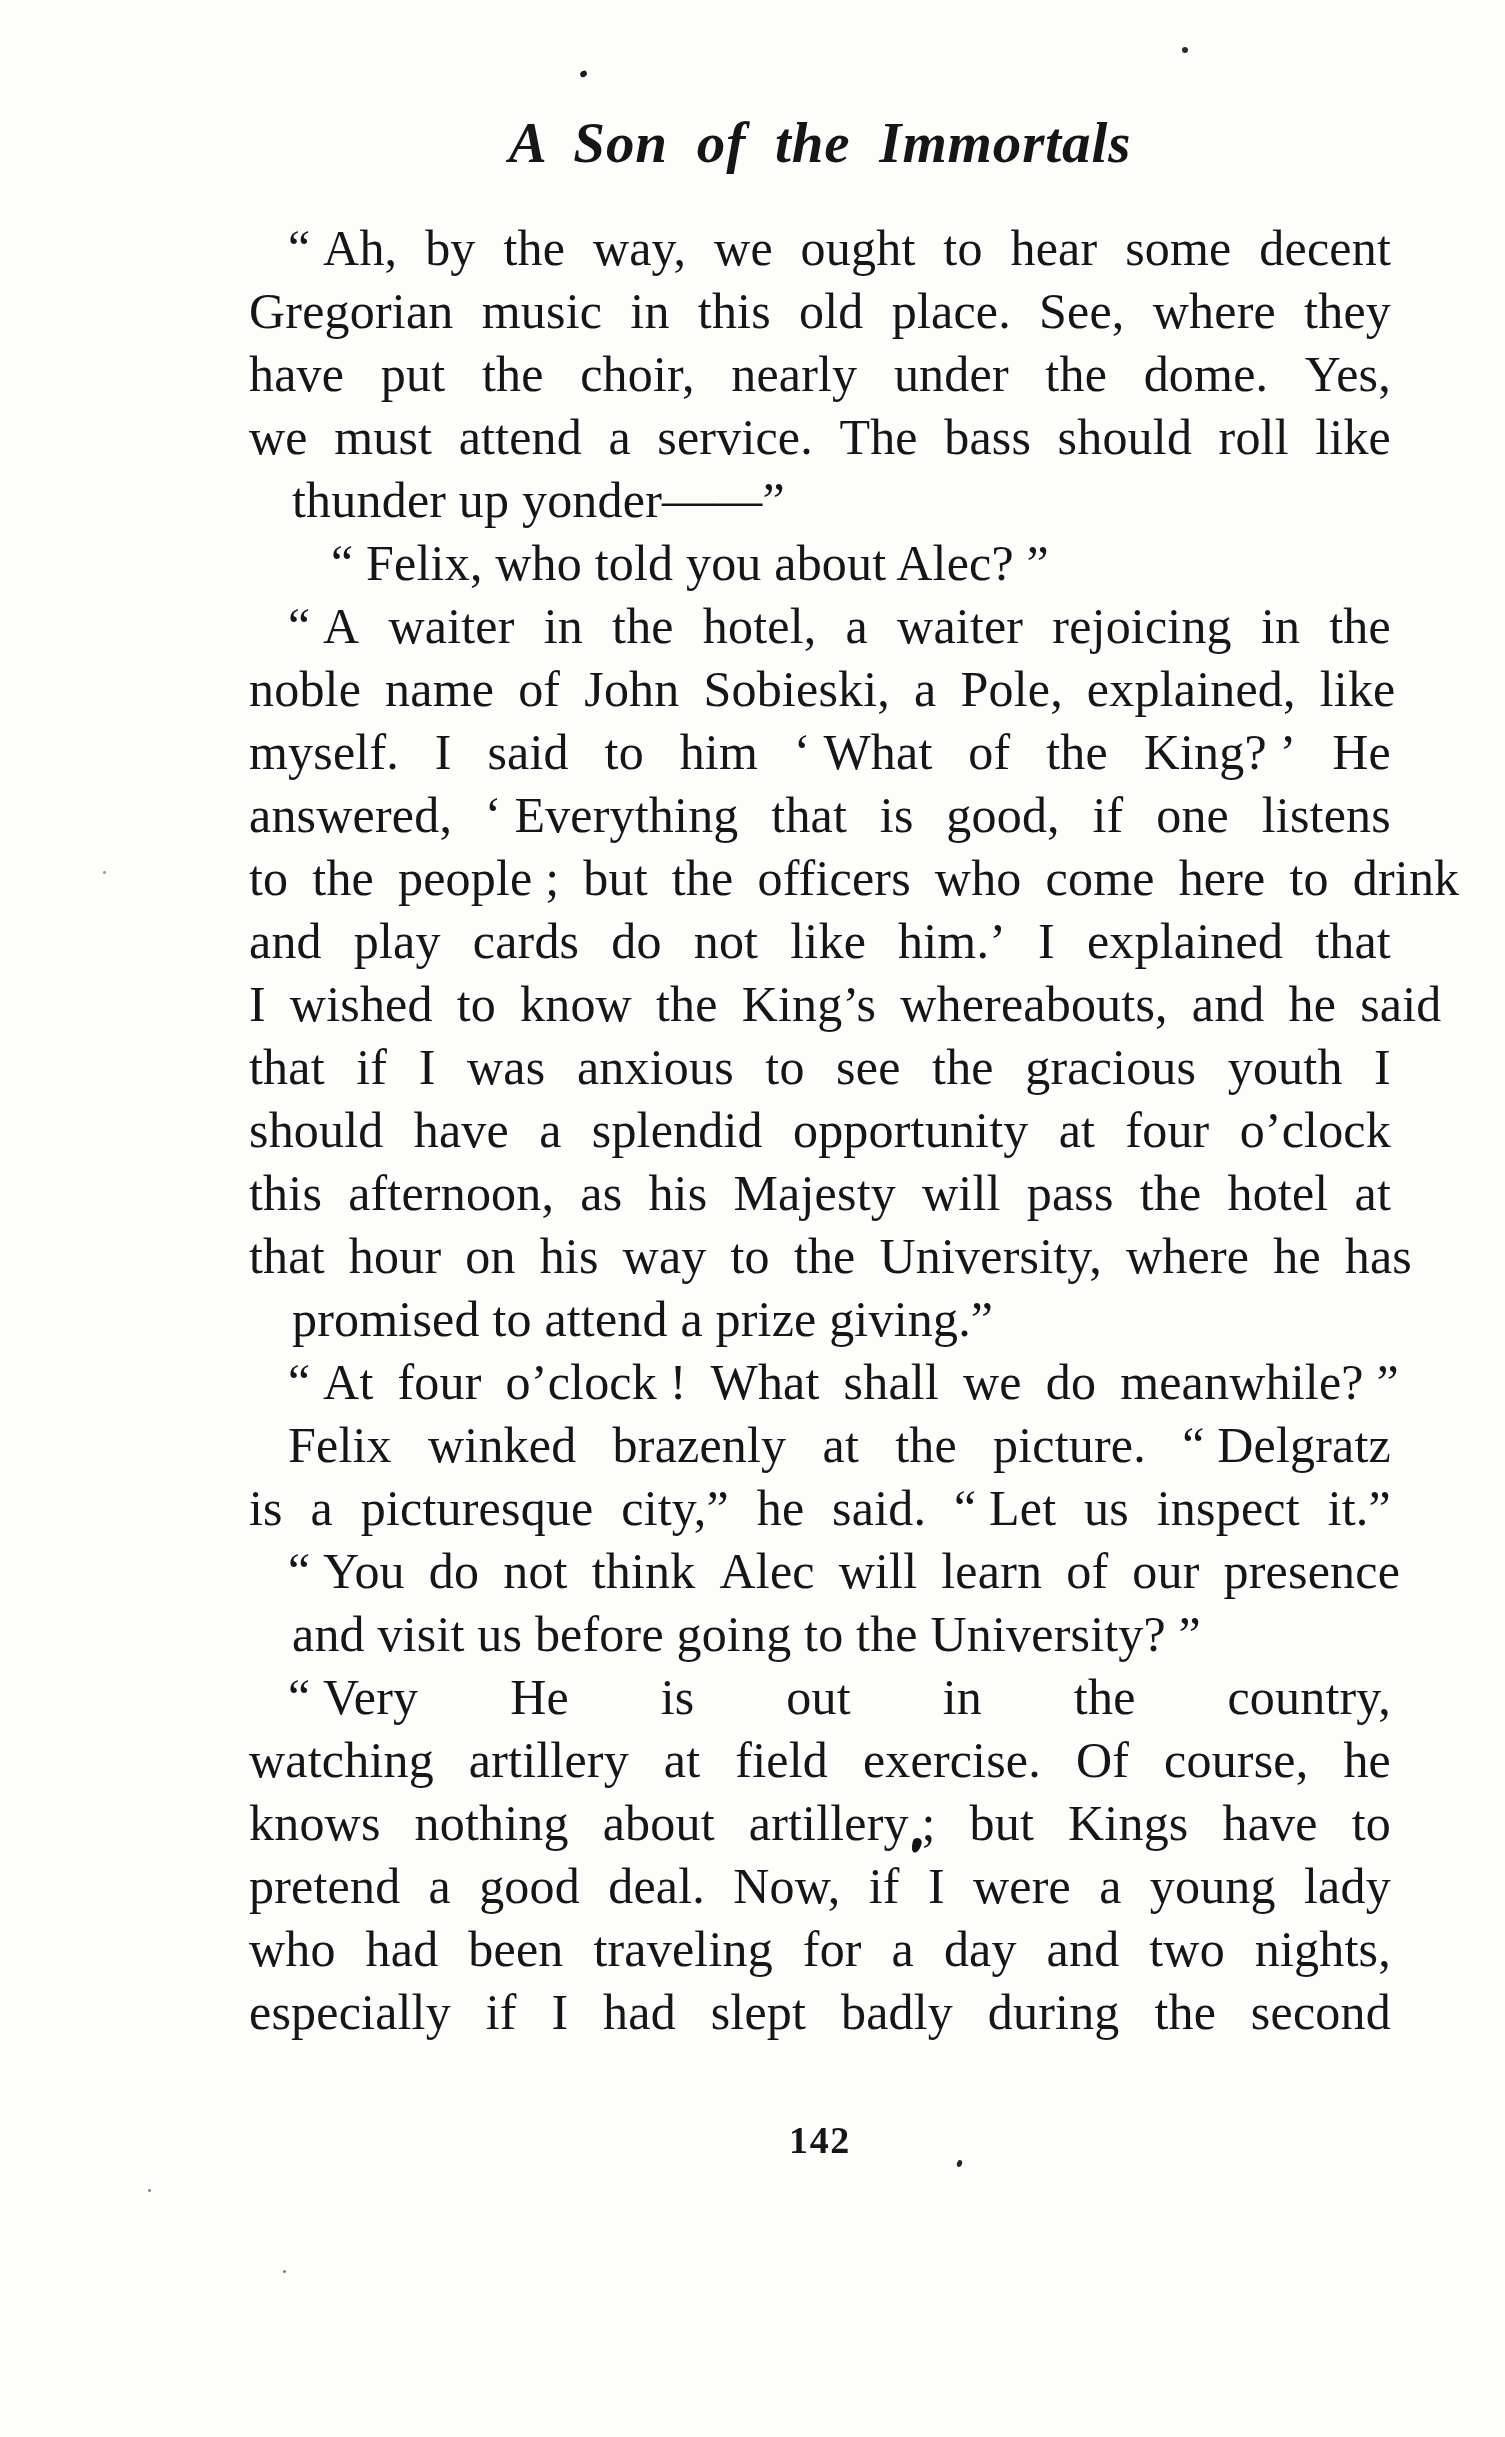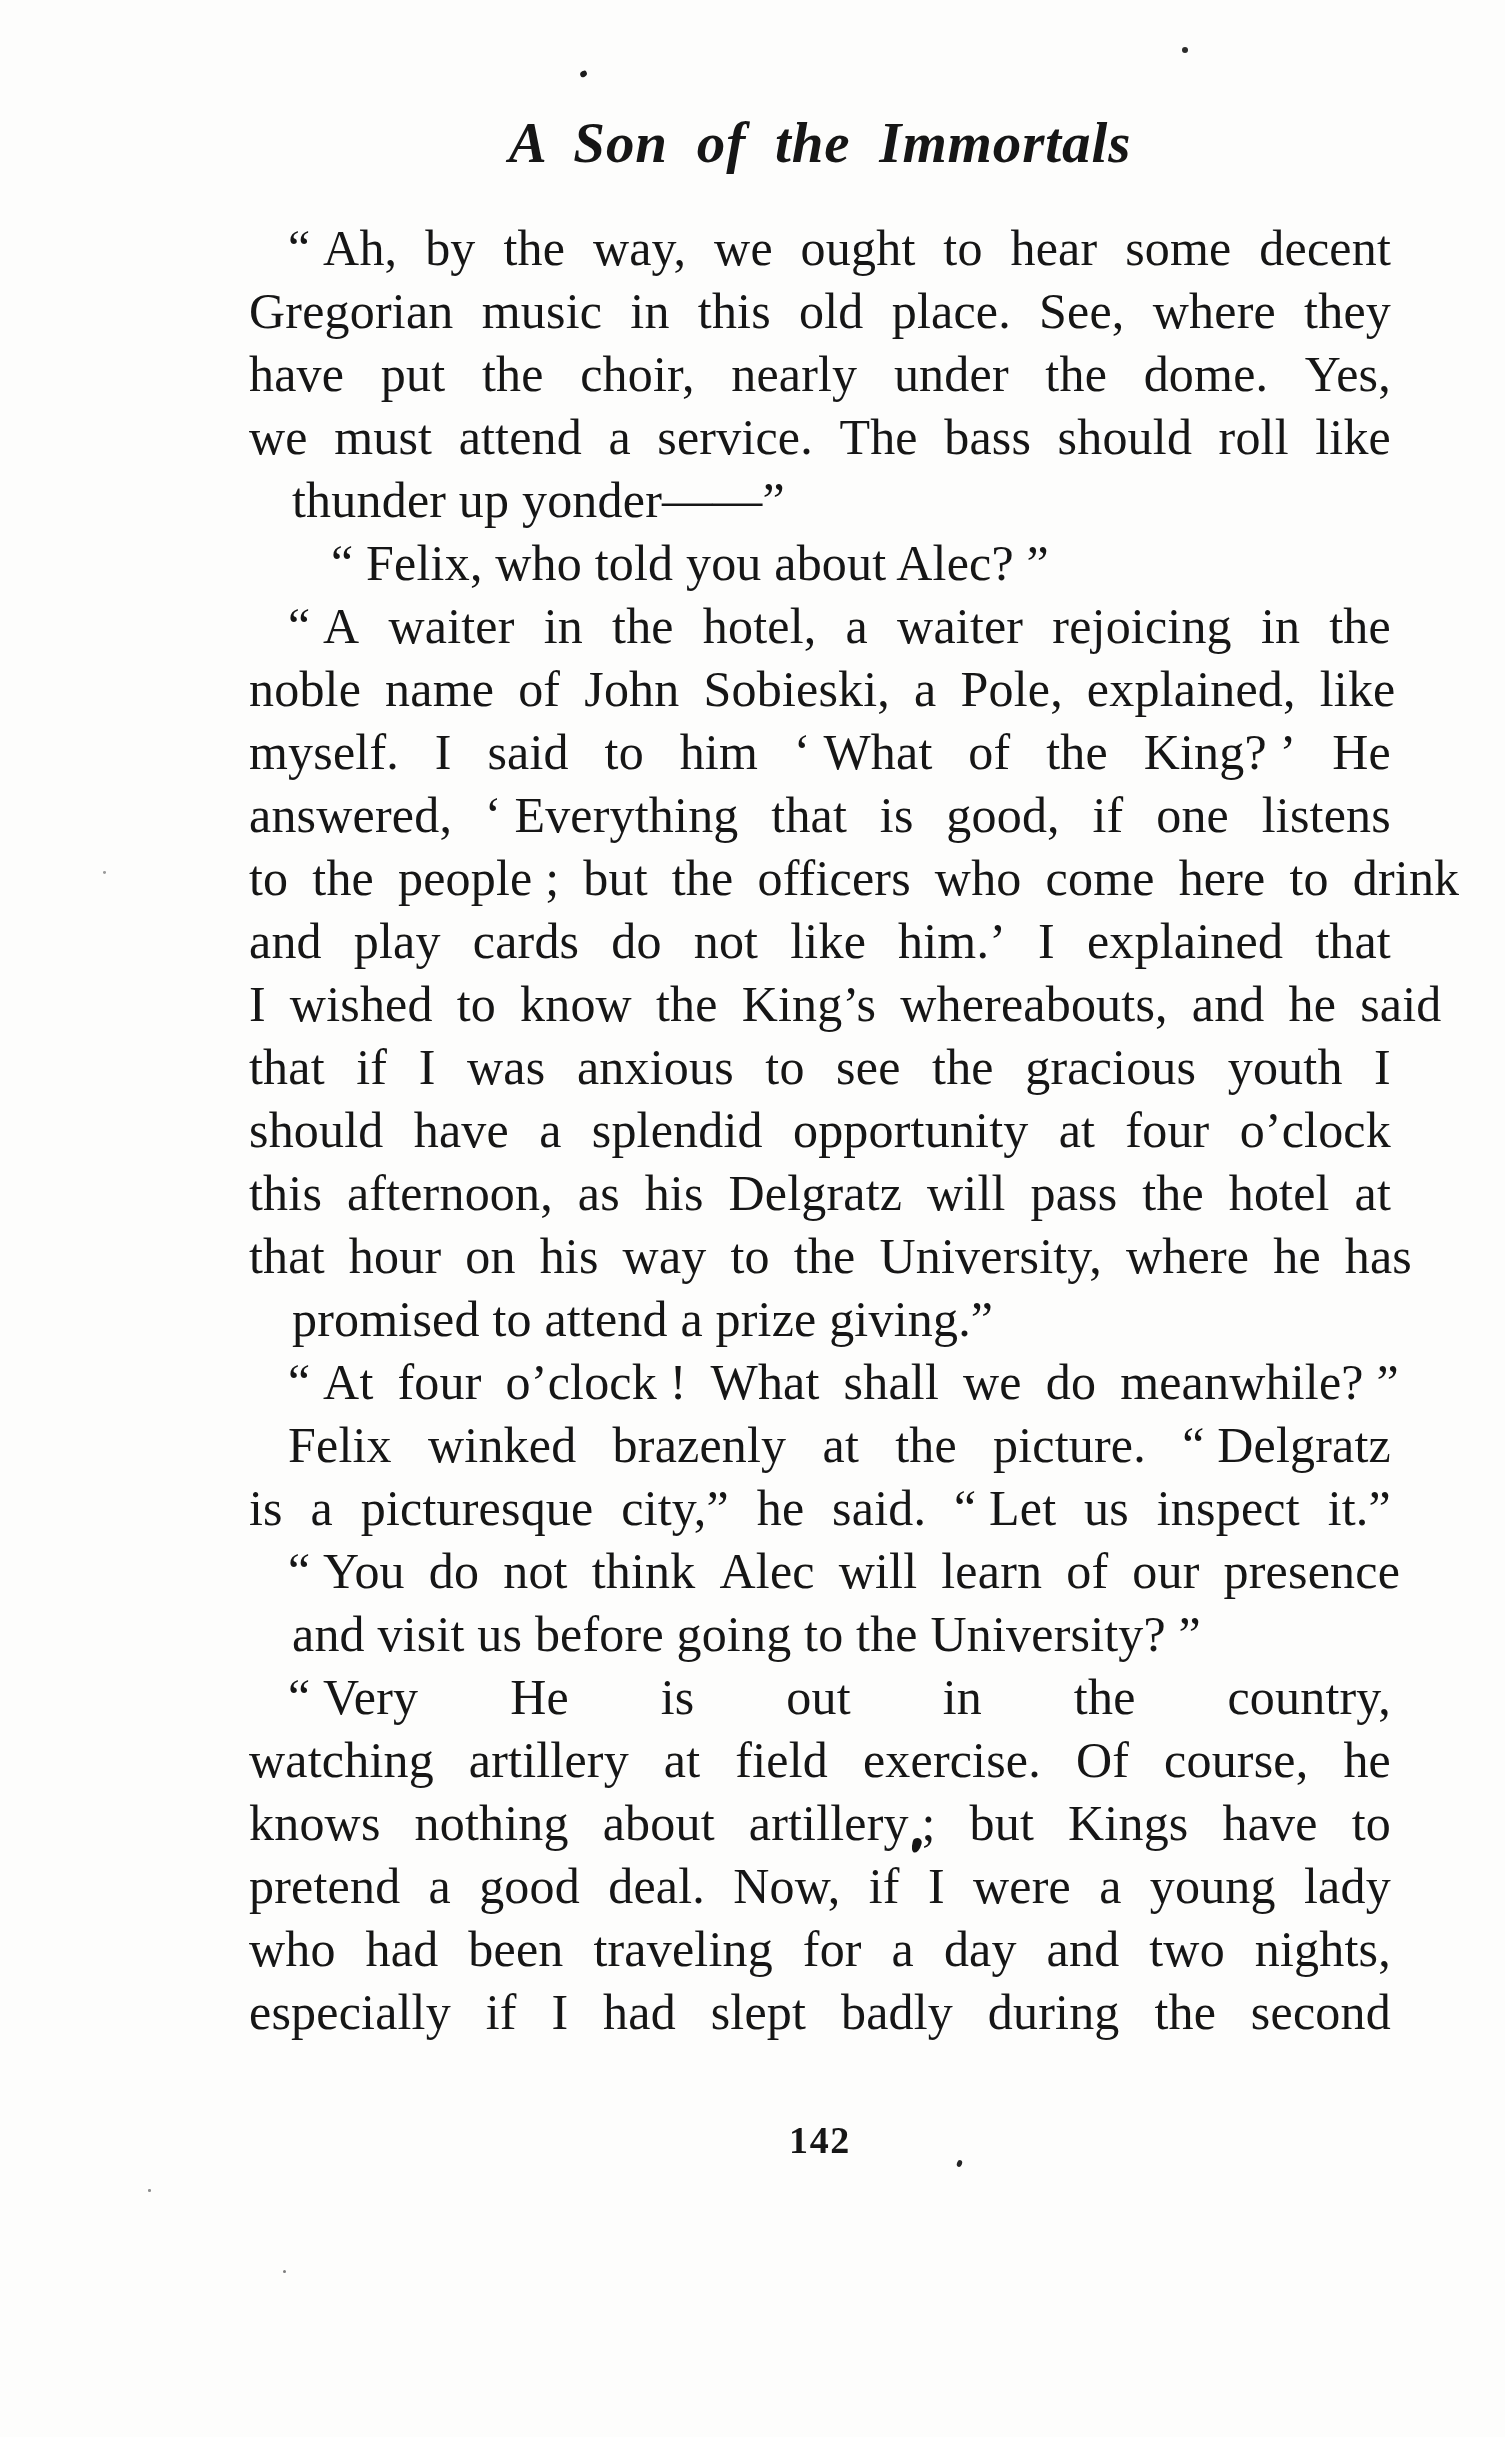--- a/index.html
+++ b/index.html
@@ -74,21 +74,21 @@
       <div>
         <div class="line justify indent"><span>“&nbsp;A</span><span>waiter</span><span>in</span><span>the</span><span>hotel,</span><span>a</span><span>waiter</span><span>rejoicing</span><span>in</span><span>the</span></div>
         <div class="line justify"><span>noble</span><span>name</span><span>of</span><span>John</span><span>Sobieski,</span><span>a</span><span>Pole,</span><span>explained,</span><span>like</span></div>
         <div class="line justify"><span>myself.</span><span>I</span><span>said</span><span>to</span><span>him</span><span>‘&nbsp;What</span><span>of</span><span>the</span><span>King?&nbsp;’</span><span>He</span></div>
         <div class="line justify"><span>answered,</span><span>‘&nbsp;Everything</span><span>that</span><span>is</span><span>good,</span><span>if</span><span>one</span><span>listens</span></div>
         <div class="line justify"><span>to</span><span>the</span><span>people&nbsp;;</span><span>but</span><span>the</span><span>officers</span><span>who</span><span>come</span><span>here</span><span>to</span><span>drink</span></div>
         <div class="line justify"><span>and</span><span>play</span><span>cards</span><span>do</span><span>not</span><span>like</span><span>him.’</span><span>I</span><span>explained</span><span>that</span></div>
         <div class="line justify"><span>I</span><span>wished</span><span>to</span><span>know</span><span>the</span><span>King’s</span><span>whereabouts,</span><span>and</span><span>he</span><span>said</span></div>
         <div class="line justify"><span>that</span><span>if</span><span>I</span><span>was</span><span>anxious</span><span>to</span><span>see</span><span>the</span><span>gracious</span><span>youth</span><span>I</span></div>
         <div class="line justify"><span>should</span><span>have</span><span>a</span><span>splendid</span><span>opportunity</span><span>at</span><span>four</span><span>o’clock</span></div>
-        <div class="line justify"><span>this</span><span>afternoon,</span><span>as</span><span>his</span><span>Delgratz</span><span>will</span><span>pass</span><span>the</span><span>hotel</span><span>at</span></div>
+        <div class="line justify"><span>this</span><span>afternoon,</span><span>as</span><span>his</span><span>Majesty</span><span>will</span><span>pass</span><span>the</span><span>hotel</span><span>at</span></div>
         <div class="line justify"><span>that</span><span>hour</span><span>on</span><span>his</span><span>way</span><span>to</span><span>the</span><span>University,</span><span>where</span><span>he</span><span>has</span></div>
         <div class="line plain">promised to attend a prize giving.”</div>
       </div>
       <div>
         <div class="line justify indent"><span>“&nbsp;At</span><span>four</span><span>o’clock&nbsp;!</span><span>What</span><span>shall</span><span>we</span><span>do</span><span>meanwhile?&nbsp;”</span></div>
       </div>
       <div>
         <div class="line justify indent"><span>Felix</span><span>winked</span><span>brazenly</span><span>at</span><span>the</span><span>picture.</span><span>“&nbsp;Delgratz</span></div>
         <div class="line justify"><span>is</span><span>a</span><span>picturesque</span><span>city,”</span><span>he</span><span>said.</span><span>“&nbsp;Let</span><span>us</span><span>inspect</span><span>it.”</span></div>
       </div>

